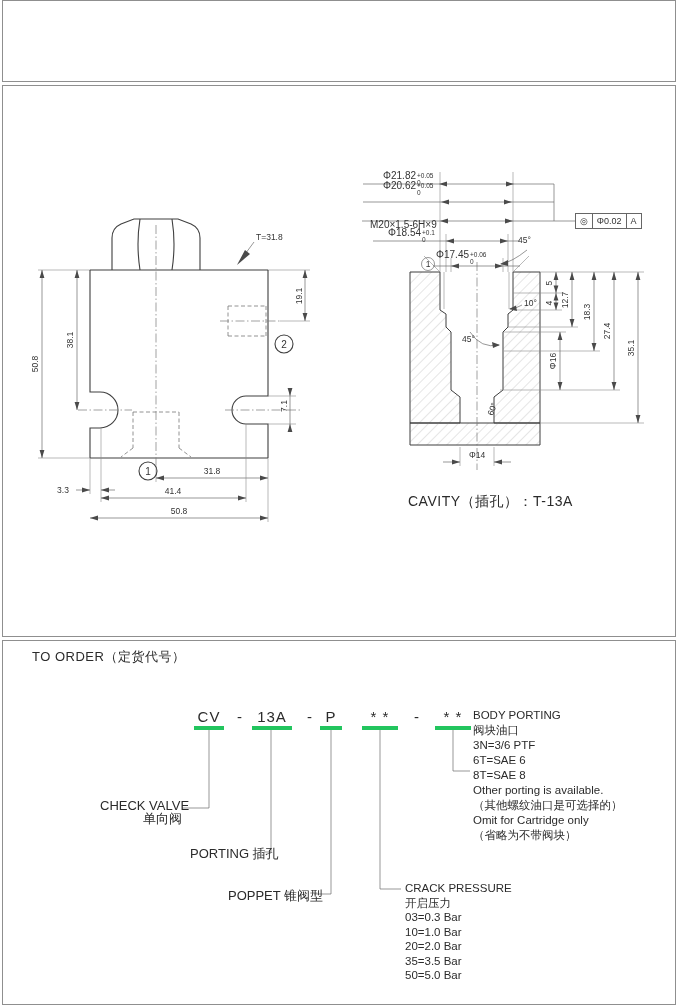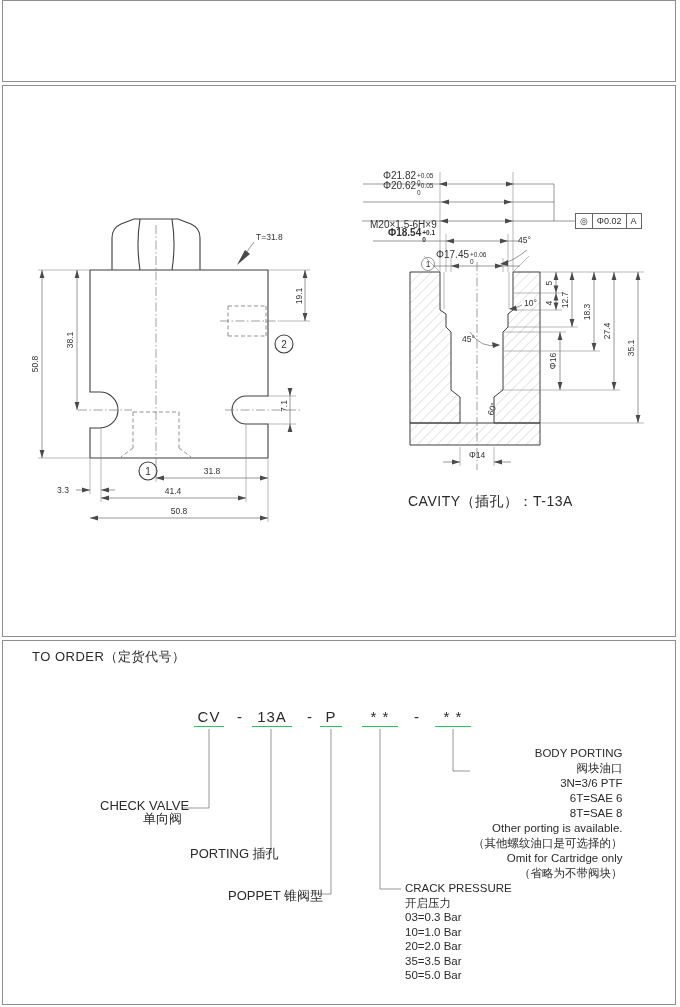--- a/index.html
+++ b/index.html
@@ -6,21 +6,21 @@
   body{width:680px;height:1007px;position:relative;font-family:"Liberation Sans",sans-serif;color:#333;}
   .abs{position:absolute;}
   .box{position:absolute;left:2px;width:674px;border:1px solid #8f8f8f;background:#fff;box-sizing:border-box;}
   .sec-title{font-size:13px;color:#2b2b2b;letter-spacing:.5px;}
   .caption{font-size:14px;color:#2b2b2b;letter-spacing:.5px;}
   .dimrow{font-size:10px;color:#333;white-space:nowrap;}
   .tol{display:inline-flex;flex-direction:column;font-size:6.5px;line-height:6.5px;vertical-align:1px;margin-left:1px;color:#333;}
   .gdt{display:flex;align-items:stretch;}
   .gdt span{border:1px solid #666;font-size:9px;line-height:14px;height:14px;padding:0 4px;margin-left:-1px;white-space:nowrap;background:#fff;}
   .code-seg{position:absolute;font-size:15px;color:#2b2b2b;text-align:center;letter-spacing:1px;}
-  .u{border-bottom:1px solid #22c55e;padding-bottom:1px;}
+  .u{border-bottom:4px solid #22c55e;padding-bottom:1px;}
   .lbl{font-size:13px;color:#2b2b2b;white-space:nowrap;}
   .blk{font-size:11.5px;line-height:15px;color:#2b2b2b;white-space:nowrap;}
   .blk div{white-space:nowrap;}
   svg{position:absolute;left:0;top:0;}
   .ln{stroke:#3f3f3f;stroke-width:1.1;fill:none;}
   .tn{stroke:#8a8a8a;stroke-width:.6;fill:none;}
   .dm{stroke:#6a6a6a;stroke-width:.7;fill:none;}
   .cl{stroke:#7a7a7a;stroke-width:.7;fill:none;stroke-dasharray:9 2.5 1.5 2.5;}
   .hd{stroke:#777;stroke-width:.8;fill:none;stroke-dasharray:4 2.5;}
   .ar{fill:#4a4a4a;stroke:none;}
@@ -260,21 +260,21 @@
       <span>0</span>
     </span>
 </div>
 <div class="abs dimrow" style="left:383px;top:180px;">
   <span>Φ20.62</span><span class="tol">
       <span>+0.05</span>
       <span>0</span>
     </span>
 </div>
 <div class="abs dimrow" style="left:370px;top:207px;margin-top:12px;">M20×1.5-6H×9</div>
-<div class="abs dimrow" style="left:388px;top:227px;font-weight:bold;">
+<div class="abs dimrow" style="left:388px;top:227px;">
   <span>Φ18.54</span><span class="tol">
       <span>+0.1</span>
       <span>0</span>
     </span>
 </div>
 <div class="abs dimrow" style="left:436px;top:249px;">
   <span>Φ17.45</span><span class="tol">
       <span>+0.06</span>
       <span>0</span>
     </span>
@@ -309,21 +309,21 @@
 <div class="abs blk" style="left:405px;top:881px;line-height:14.5px;">
   <div>CRACK PRESSURE</div>
   <div>开启压力</div>
   <div>03=0.3 Bar</div>
   <div>10=1.0 Bar</div>
   <div>20=2.0 Bar</div>
   <div>35=3.5 Bar</div>
   <div>50=5.0 Bar</div>
 </div>
 
-<div class="abs blk" style="left:473px;top:746px;text-align:right;">
+<div class="abs blk" style="left:473px;top:708px;">
   <div>BODY PORTING</div>
   <div>阀块油口</div>
   <div>3N=3/6  PTF</div>
   <div>6T=SAE  6</div>
   <div>8T=SAE  8</div>
   <div>Other porting is available.</div>
   <div>（其他螺纹油口是可选择的）</div>
   <div>Omit for Cartridge only</div>
   <div>（省略为不带阀块）</div>
 </div>

